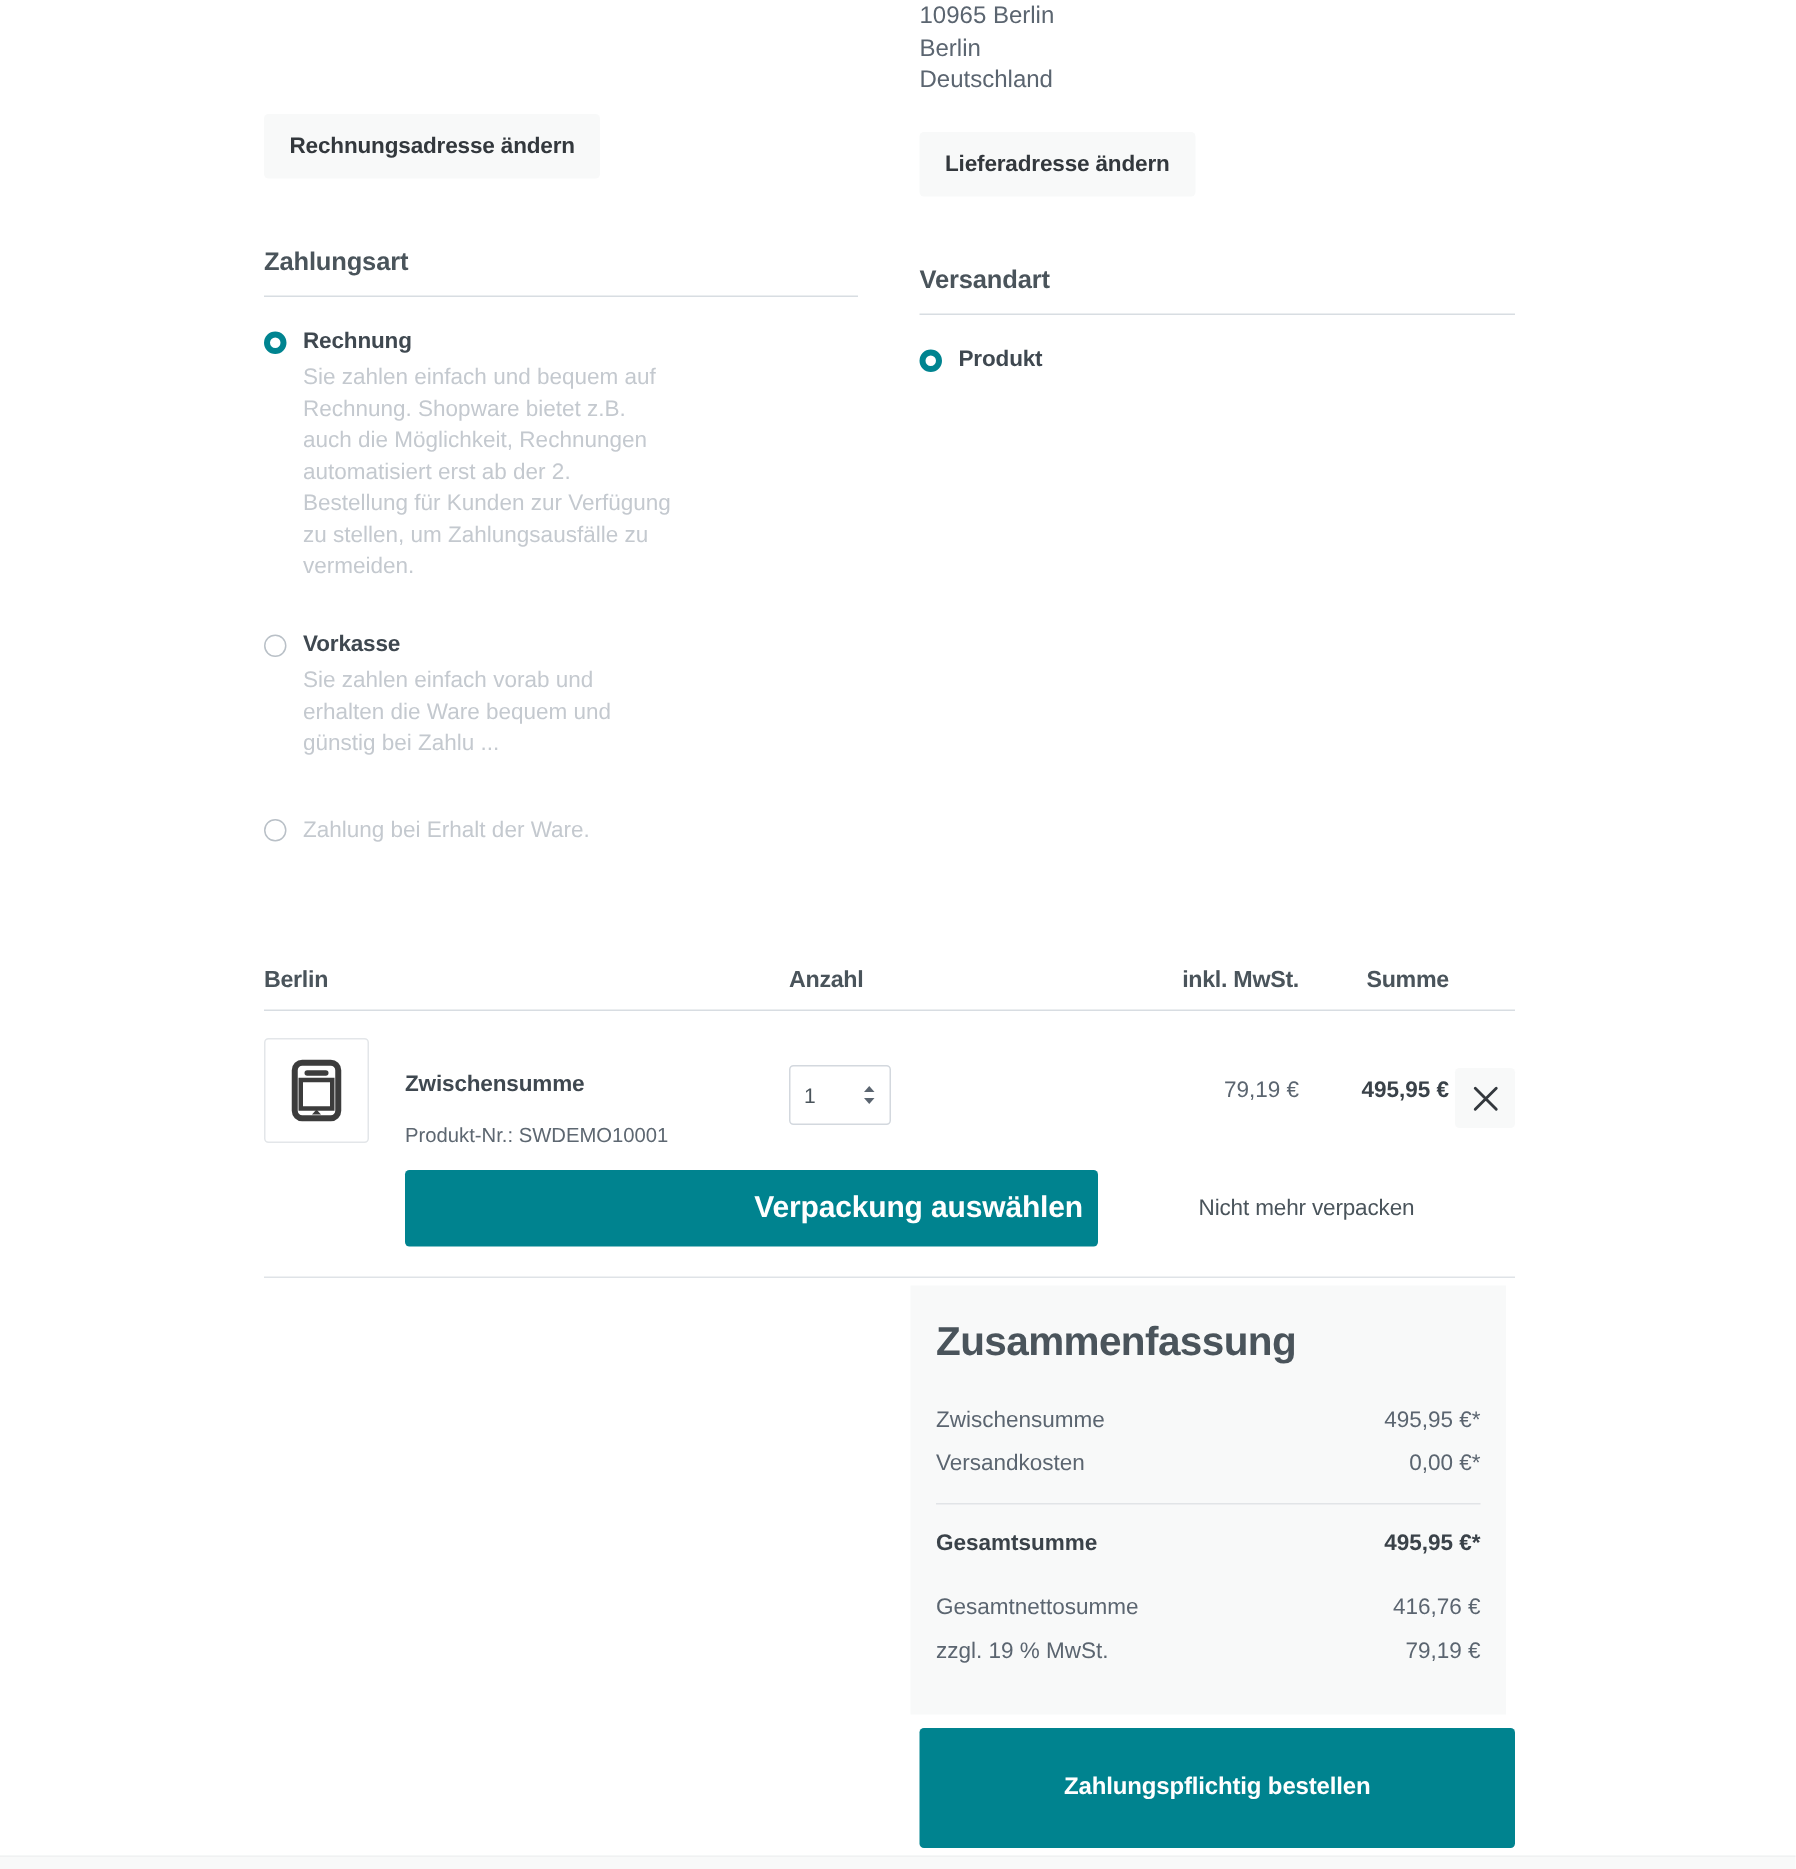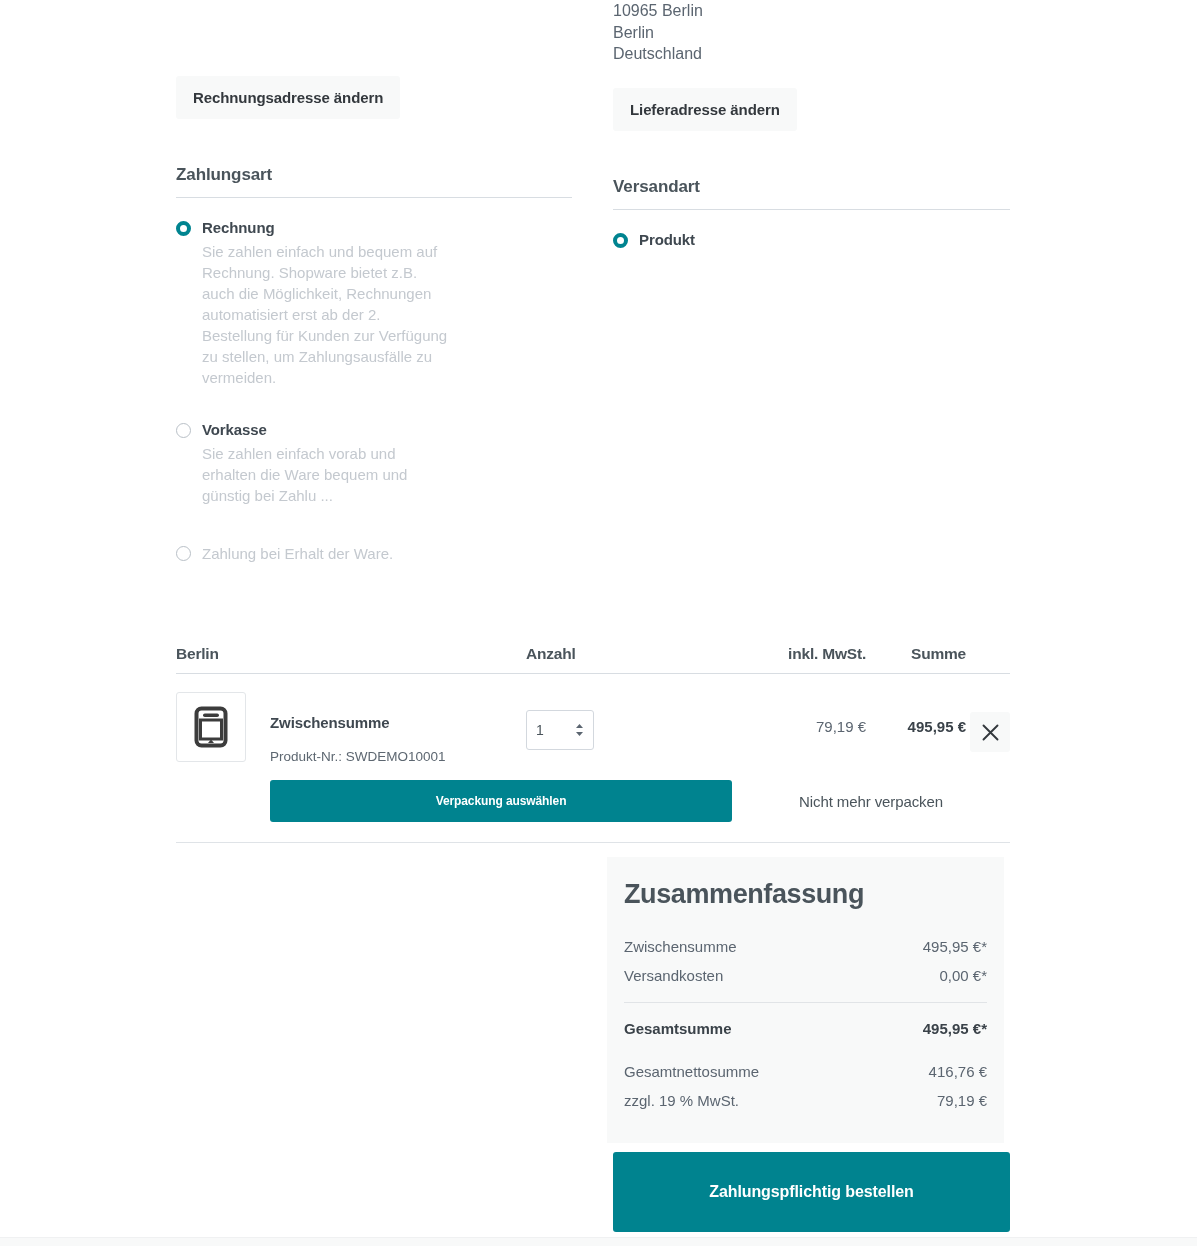--- a/index.html
+++ b/index.html
@@ -191,26 +191,27 @@
     align-items: center;
     margin-top: 16px;
     padding-bottom: 20px;
     border-bottom: 1px solid #dfe3e7;
   }
   .btn-teal {
     background: #00838f;
     border: 0;
     border-radius: 3px;
     color: #ffffff;
-    font-size: 12px;
+    font-size: 20px;
     font-weight: bold;
     font-family: "Liberation Sans", sans-serif;
     padding: 14px 10px;
     cursor: pointer;
     letter-spacing: -0.1px;
+    text-align: right;
   }
   .pack-select { width: 462px; margin-left: 94px; }
   .pack-cancel {
     flex: 1;
     text-align: center;
     font-size: 15px;
     color: #4a545b;
     cursor: pointer;
     letter-spacing: -0.1px;
   }

